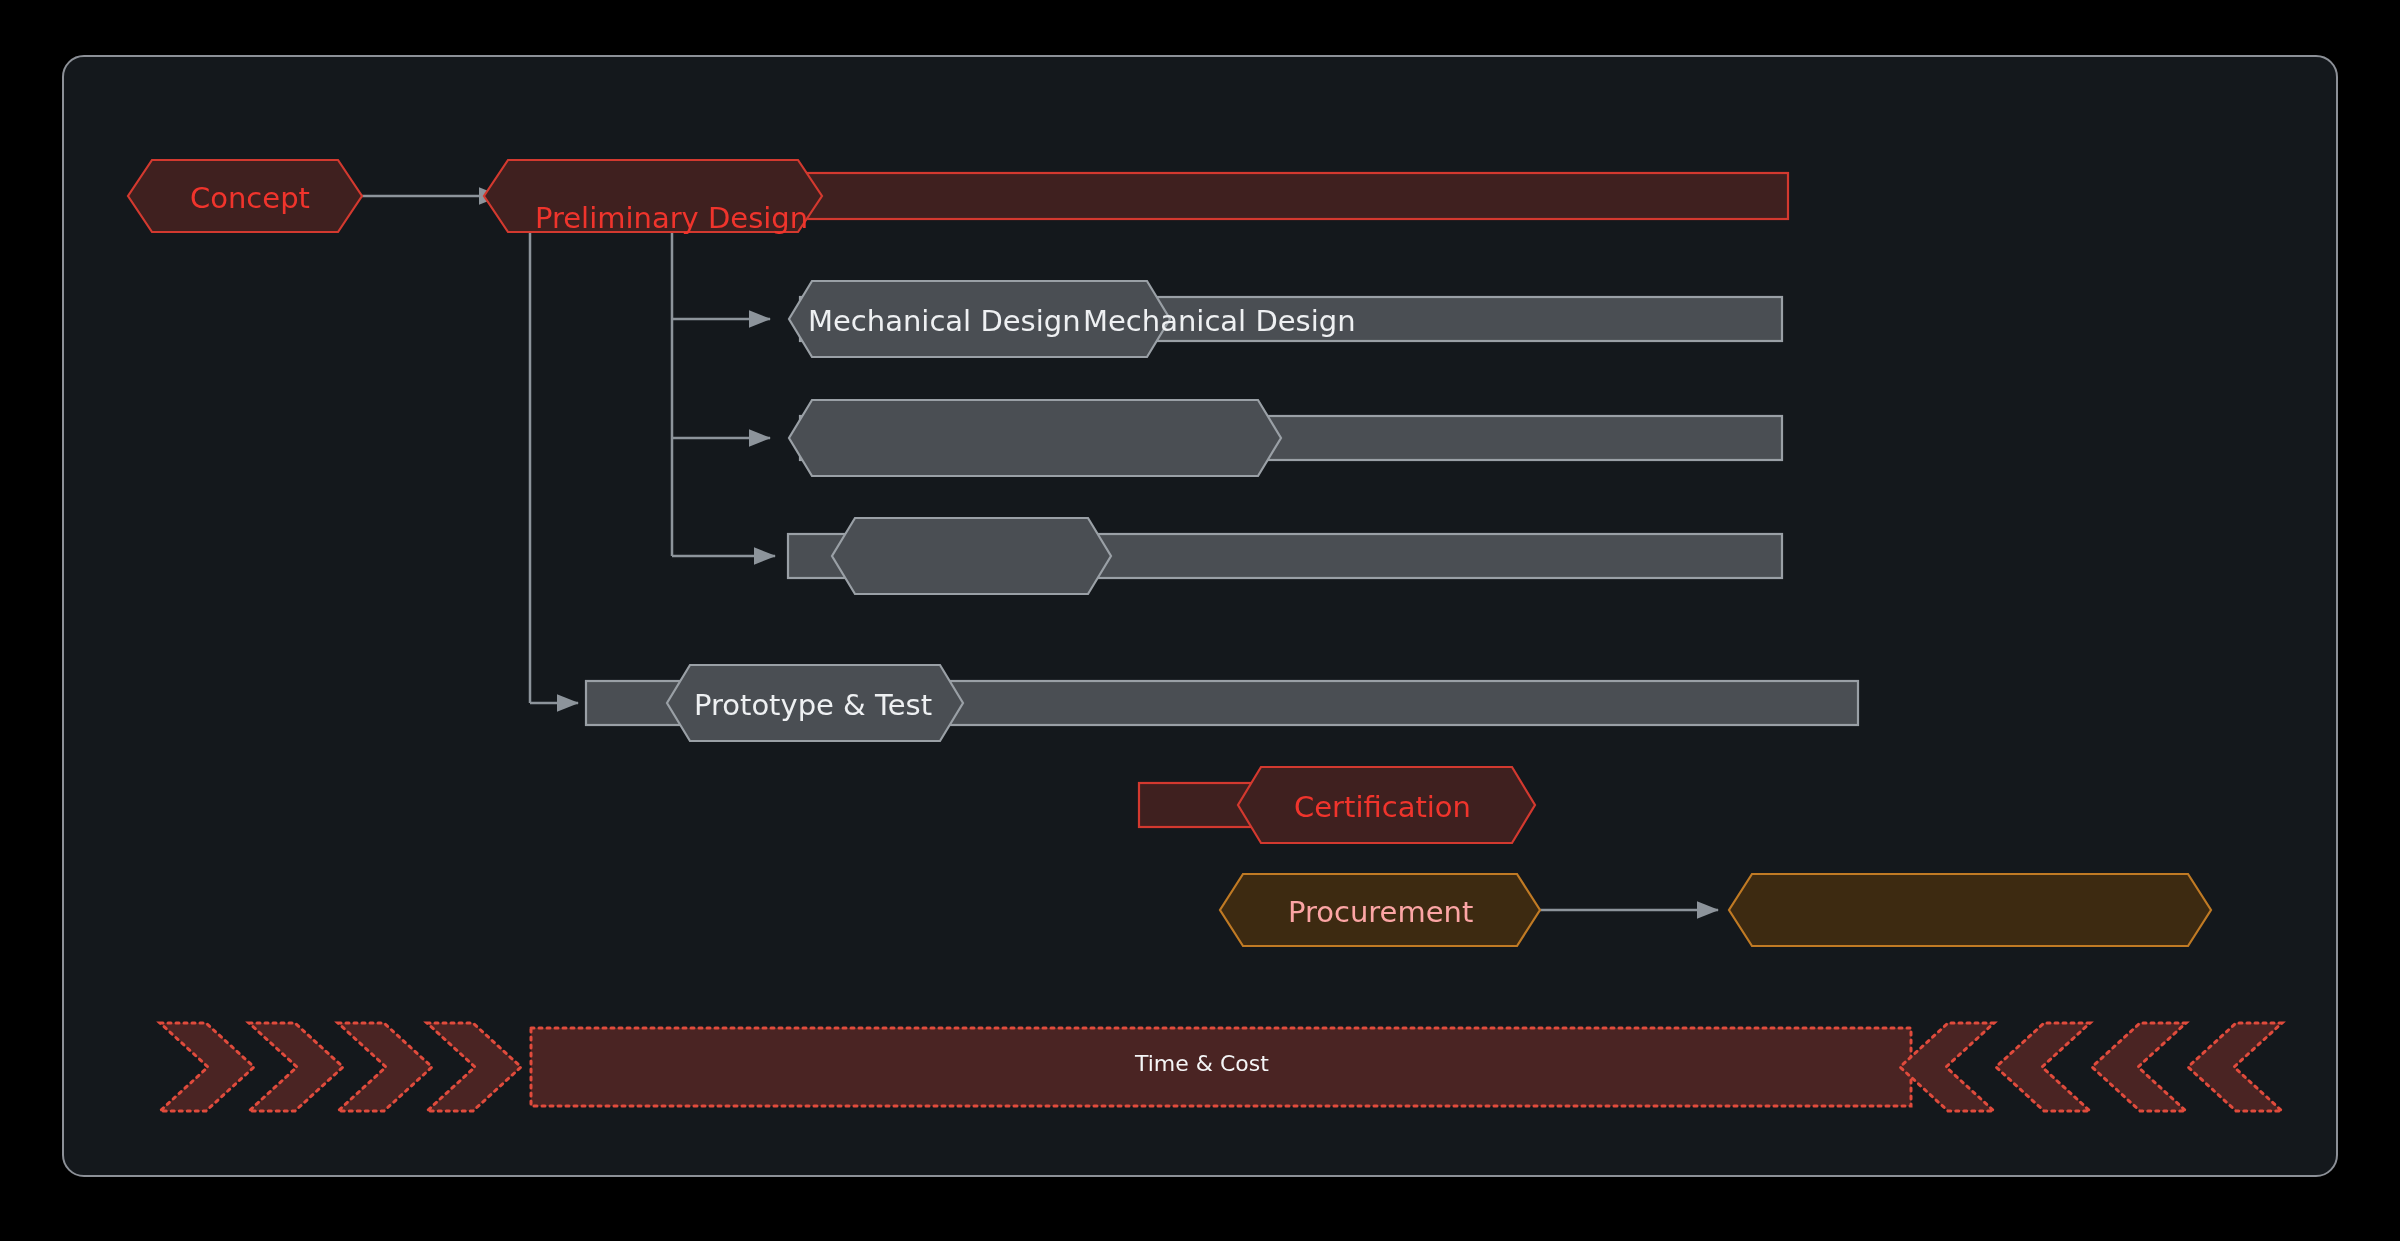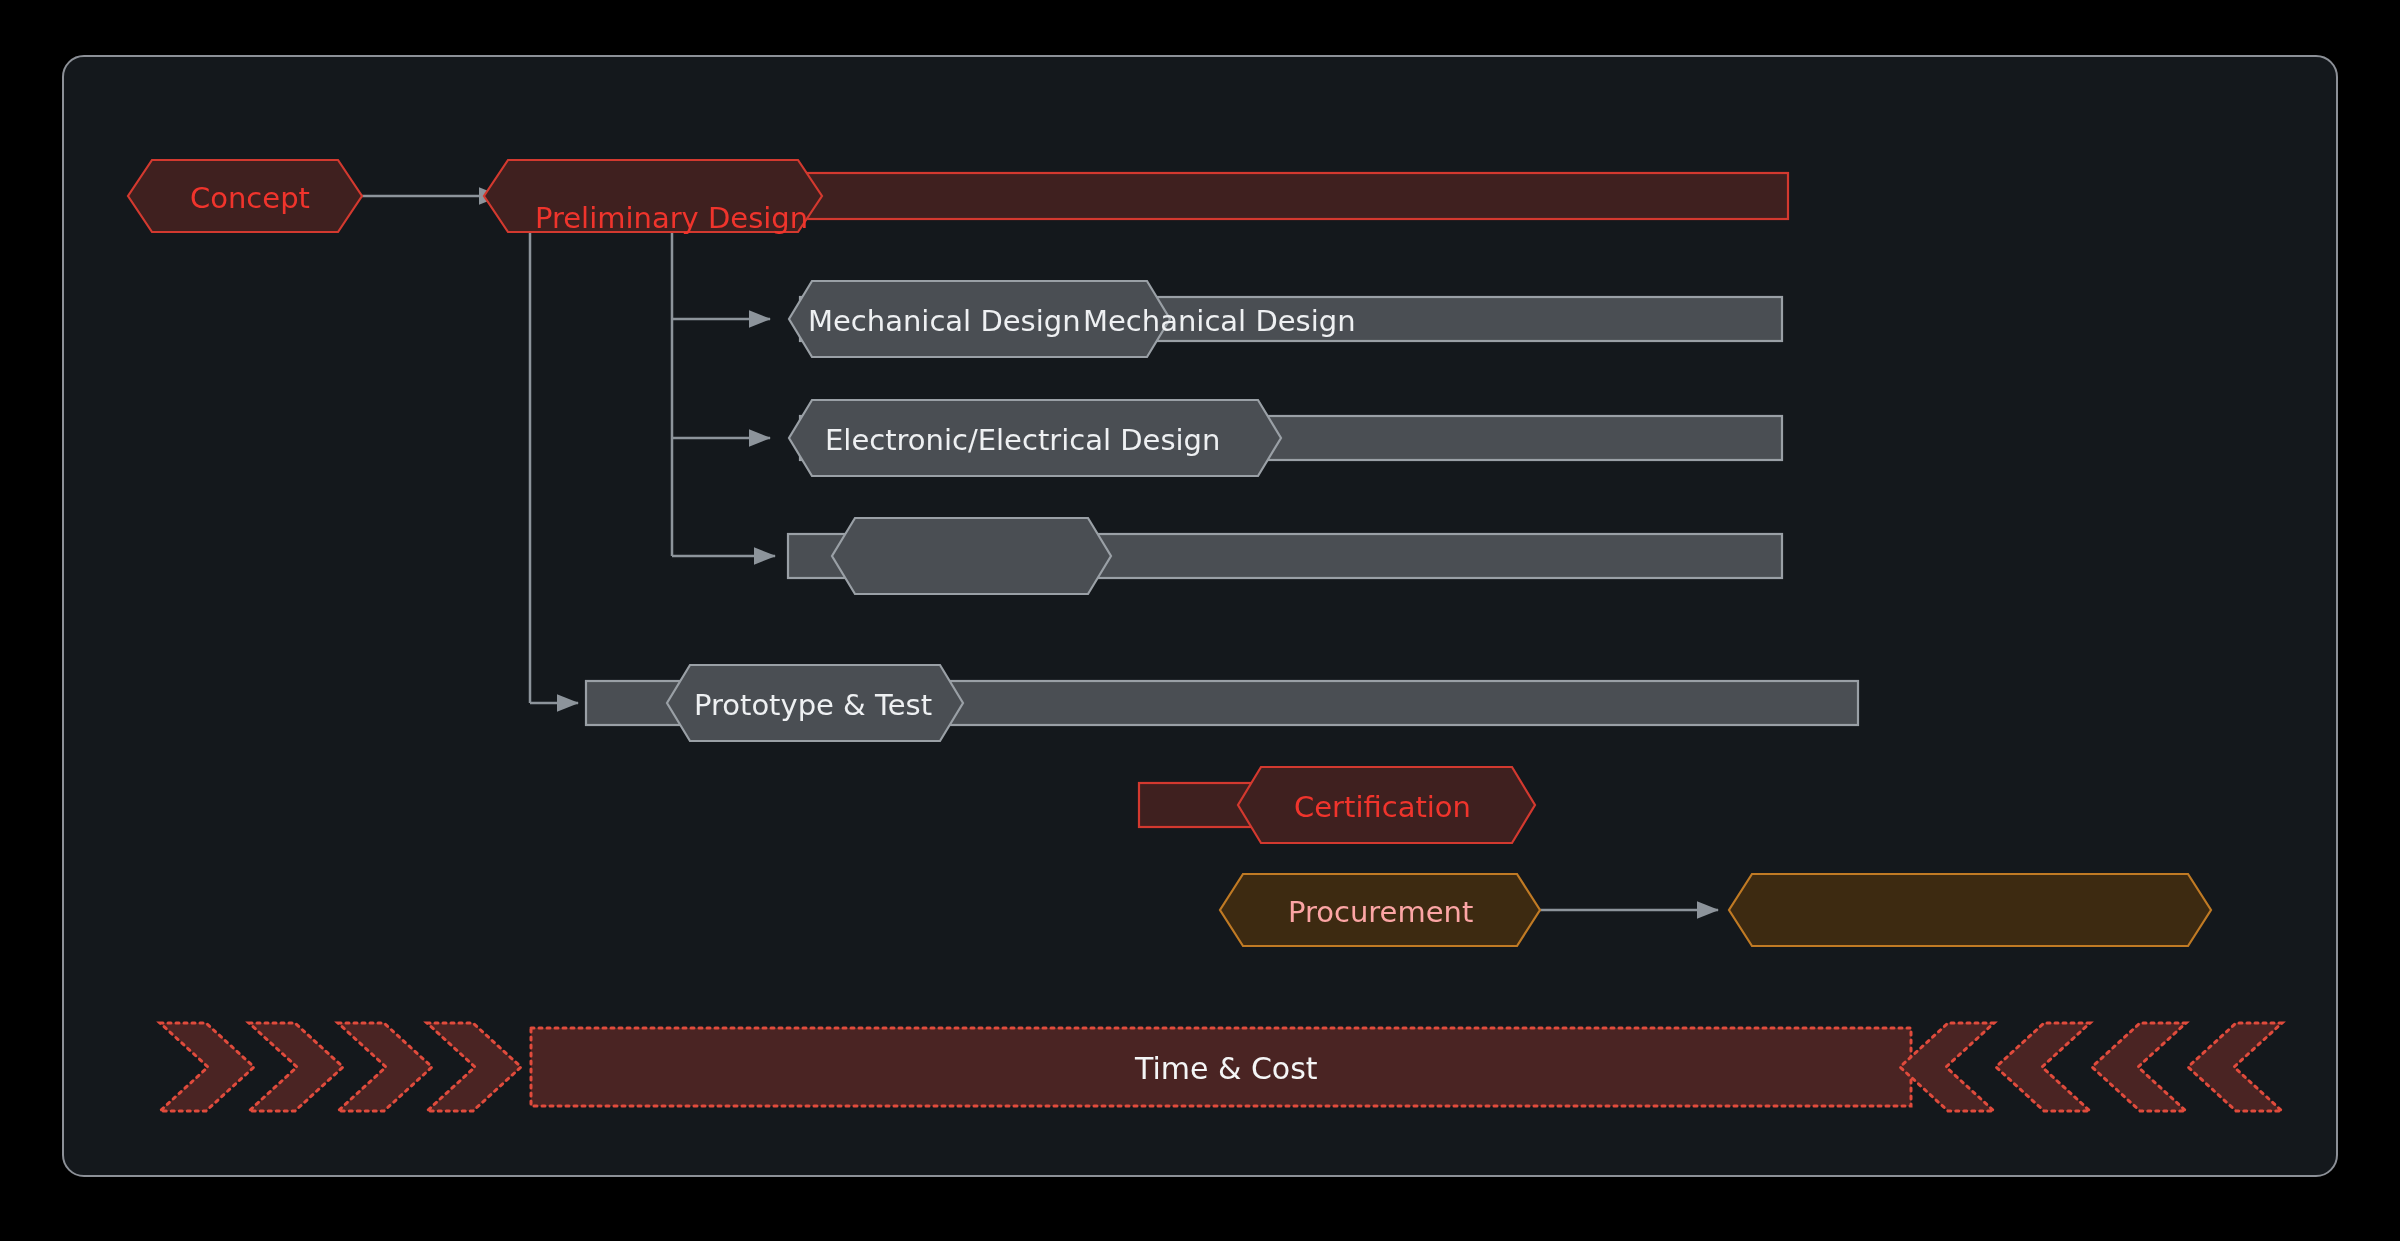--- a/index.html
+++ b/index.html
@@ -42,21 +42,21 @@
   .node-label {
     position: absolute;
     white-space: nowrap;
     pointer-events: none;
     font-family: "DejaVu Sans", "Liberation Sans", sans-serif;
   }
 
   .label-red    { color: #f0342c; font-size: 29px; }
   .label-gray   { color: #eef0f2; font-size: 29px; }
   .label-orange { color: #fca5a5; font-size: 29px; }
-  .label-white  { color: #f4f5f6; font-size: 30px; }
+  .label-white  { color: #f4f5f6; font-size: 22px; }
 </style>
 </head>
 <body>
 
 <div id="stage">
 
   <div id="canvas-frame"></div>
 
   <svg id="svg-layer" viewBox="0 0 2400 1241" xmlns="http://www.w3.org/2000/svg">
 
@@ -151,21 +151,20 @@
   </svg>
 
   <div class="node-label label-red" style="left:190px; top:181px;">Concept</div>
 
   <div class="node-label label-red" style="left:535px; top:169px;margin-top:32px;">Preliminary Design</div>
 
   <div class="node-label label-gray" style="left:808px; top:304px;">Mechanical Design</div>
 
   <div class="node-label label-gray" style="left:1083px; top:304px;">Mechanical Design</div>
 
-  <div class="node-label label-gray" style="left:825px; top:423px;">Electronic/Electrical Design</div>
 
 
   <div class="node-label label-gray" style="left:694px; top:688px;">Prototype &amp; Test</div>
 
   <div class="node-label label-red" style="left:1294px; top:790px;">Certification</div>
 
   <div class="node-label label-orange" style="left:1288px; top:895px;">Procurement</div>
 
 
   <div class="node-label label-white" style="left:1135px; top:1051px;">Time &amp; Cost</div>

